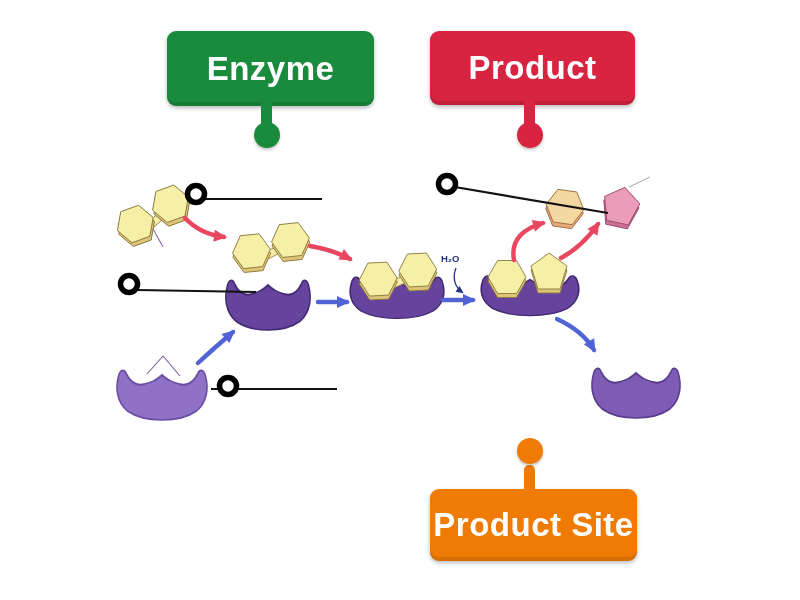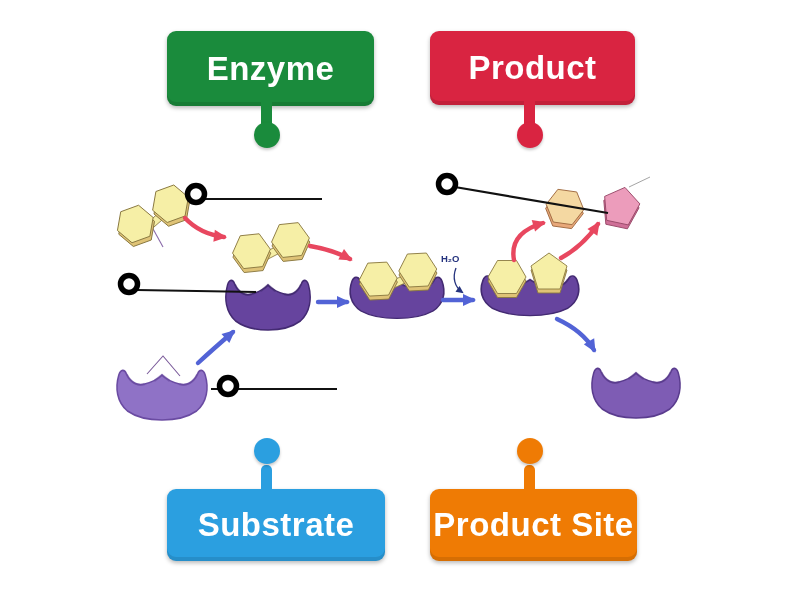--- a/index.html
+++ b/index.html
@@ -131,25 +131,20 @@
     <span class="pin-ball"></span>
     <span class="txt">Enzyme</span>
   </div>
 
   <div class="card card-product pin-bottom">
     <span class="pin-stem"></span>
     <span class="pin-ball"></span>
     <span class="txt">Product</span>
   </div>
 
-  <div class="card card-substrate pin-top">
-    <span class="pin-stem"></span>
-    <span class="pin-ball"></span>
-    <span class="txt">Substrate</span>
-  </div>
 
   <div class="card card-active pin-top">
     <span class="pin-stem"></span>
     <span class="pin-ball"></span>
     <span class="txt">Product Site</span>
   </div>
 
 </div>
 
 </body></html>

